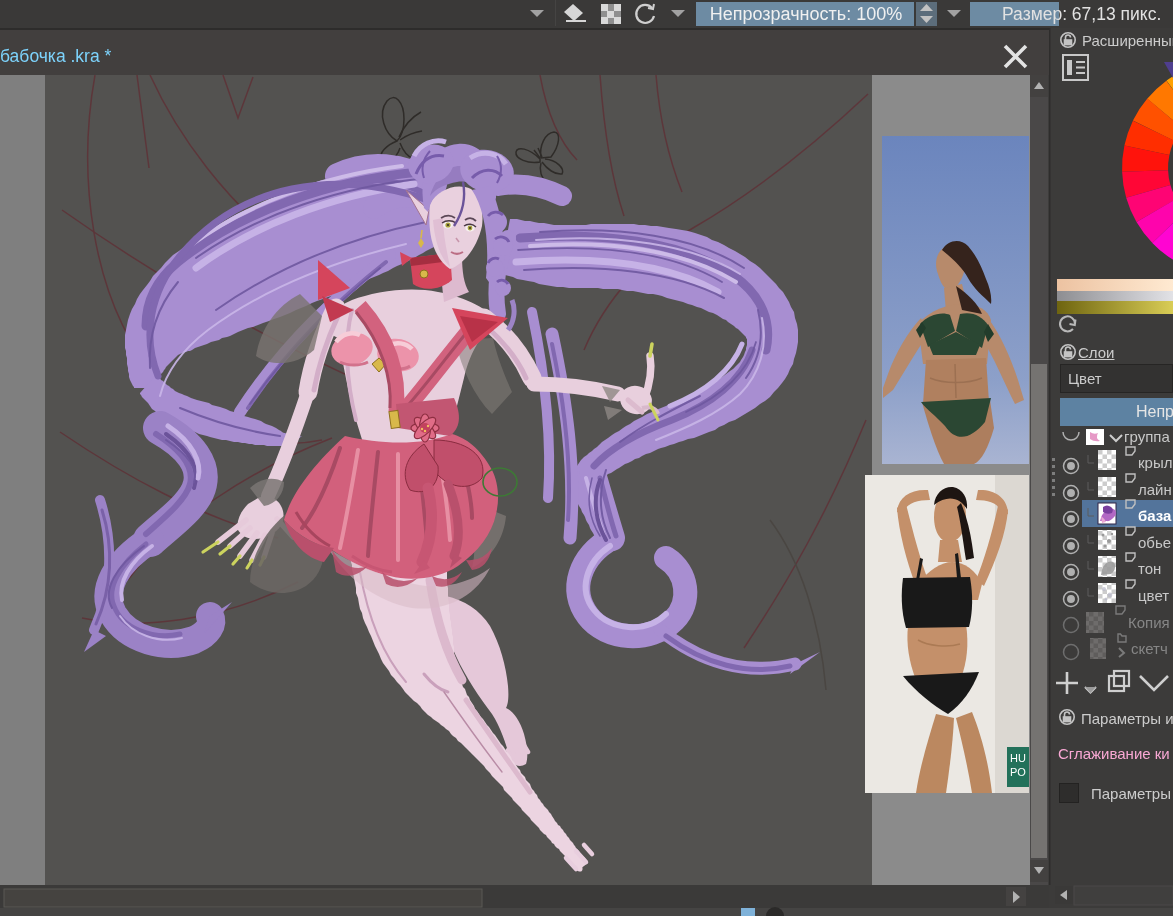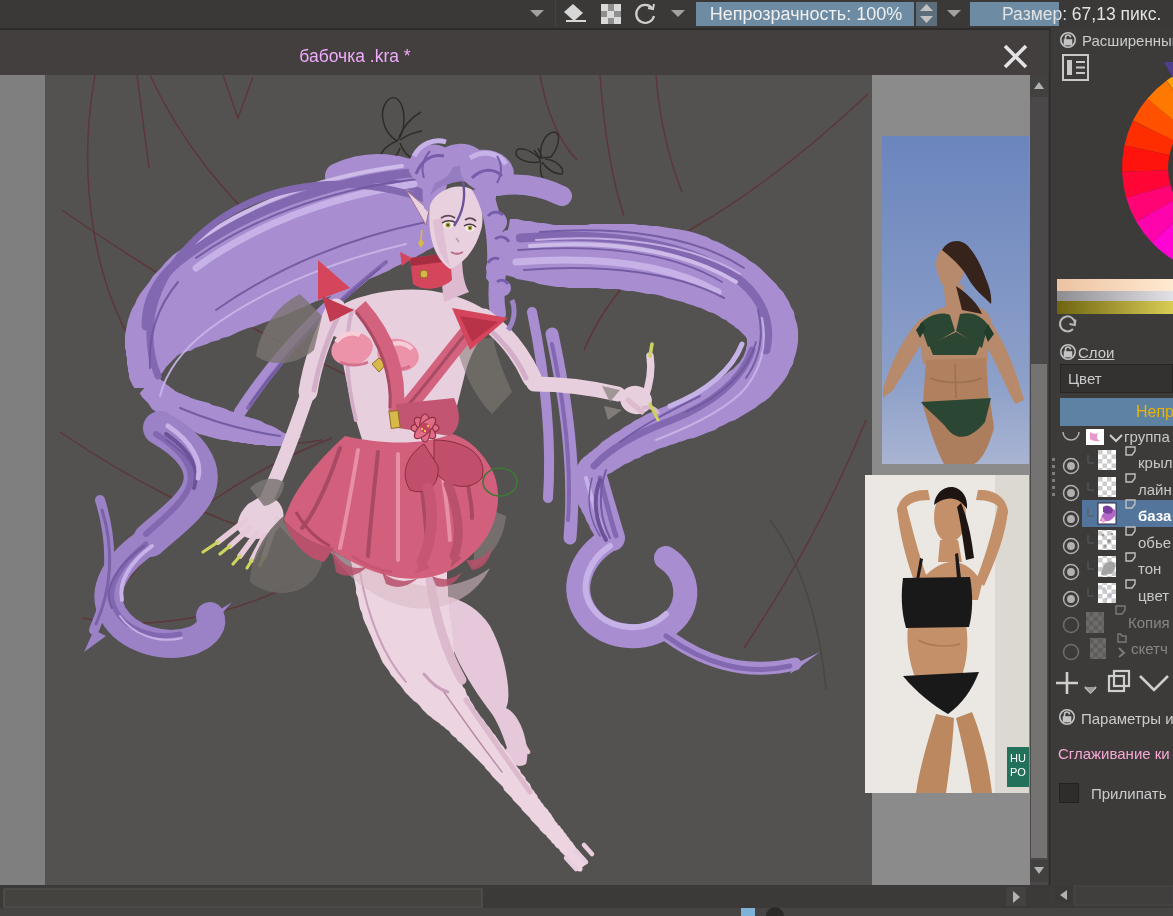--- a/index.html
+++ b/index.html
@@ -1,19 +1,19 @@
 <!DOCTYPE html>
 <html><head><meta charset="utf-8">
 <style>
   html,body{margin:0;padding:0;width:1173px;height:916px;overflow:hidden;background:#3d3c3b;
     font-family:"Liberation Sans",sans-serif;}
   .abs{position:absolute;}
   #toolbar{left:0;top:0;width:1173px;height:28px;background:#3a3938;}
   #tabbar{left:0;top:28px;width:1049px;height:47px;background:#423f3e;border-top:2px solid #2d2c2b;box-sizing:border-box;}
-  #tabtitle{left:0;top:46px;width:710px;text-align:center;color:#f0abfc;font-size:17.5px;}
+  #tabtitle{left:0;top:46px;width:710px;text-align:left;color:#7dd3fc;font-size:17.5px;}
   #rightpanel{left:1049px;top:28px;width:124px;height:888px;background:#3c3b3a;overflow:hidden;}
   .ptxt{color:#cccccc;font-size:15px;white-space:nowrap;}
 </style></head>
 <body>
 <div class="abs" id="toolbar"></div>
 <div class="abs" id="tabbar"></div>
 <div class="abs" id="tabtitle">бабочка .kra *</div>
 
 <svg class="abs" style="left:0;top:0" width="1173" height="28" viewBox="0 0 1173 28">
   <rect x="0" y="0" width="1173" height="28" fill="#3a3938"></rect>
@@ -49,25 +49,25 @@
 <svg class="abs" style="left:1000px;top:40px" width="34" height="34" viewBox="0 0 34 34">
   <path d="M5 6 L26 27 M26 6 L5 27" stroke="#e3e3e3" stroke-width="3.6" fill="none"></path>
 </svg>
 
 <div class="abs" id="rightpanel"></div>
 <div class="abs ptxt" style="left:1082px;top:32px;">Расширенный</div>
 <div class="abs ptxt" style="left:1078px;top:344px;text-decoration:underline;">Слои</div>
 <div class="abs" style="left:1060px;top:364px;width:113px;height:29px;background:#333231;border:1px solid #262524;box-sizing:border-box;"></div>
 <div class="abs ptxt" style="left:1068px;top:370px;">Цвет</div>
 <div class="abs" style="left:1060px;top:398px;width:113px;height:28px;background:#5d82a2;"></div>
-<div class="abs" style="left:1136px;top:403px;color:#eab308;font-size:16px;">Непр</div>
+<div class="abs" style="left:1136px;top:403px;color:#e5e5e5;font-size:16px;">Непр</div>
 <div class="abs ptxt" style="left:1081px;top:710px;">Параметры ин</div>
 <div class="abs ptxt" style="left:1058px;top:745px;color:#f9a8d4;">Сглаживание ки</div>
 <div class="abs" style="left:1059px;top:783px;width:20px;height:20px;background:#2e2d2c;border:1px solid #232221;box-sizing:border-box;"></div>
-<div class="abs ptxt" style="left:1091px;top:785px;">Прилипать</div>
+<div class="abs ptxt" style="left:1091px;top:785px;">Параметры</div>
 
 <svg class="abs" style="left:1049px;top:28px" width="124" height="888" viewBox="1049 28 124 888">
   <defs>
     <linearGradient id="gs1" x1="0" y1="0" x2="1" y2="0">
         <stop offset="0" stop-color="#ecc2a1"></stop>
         <stop offset="1" stop-color="#ffead2"></stop>
       </linearGradient>
     <linearGradient id="gs2" x1="0" y1="0" x2="1" y2="0">
         <stop offset="0" stop-color="#8d8d91"></stop>
         <stop offset="1" stop-color="#e2e2e6"></stop>

